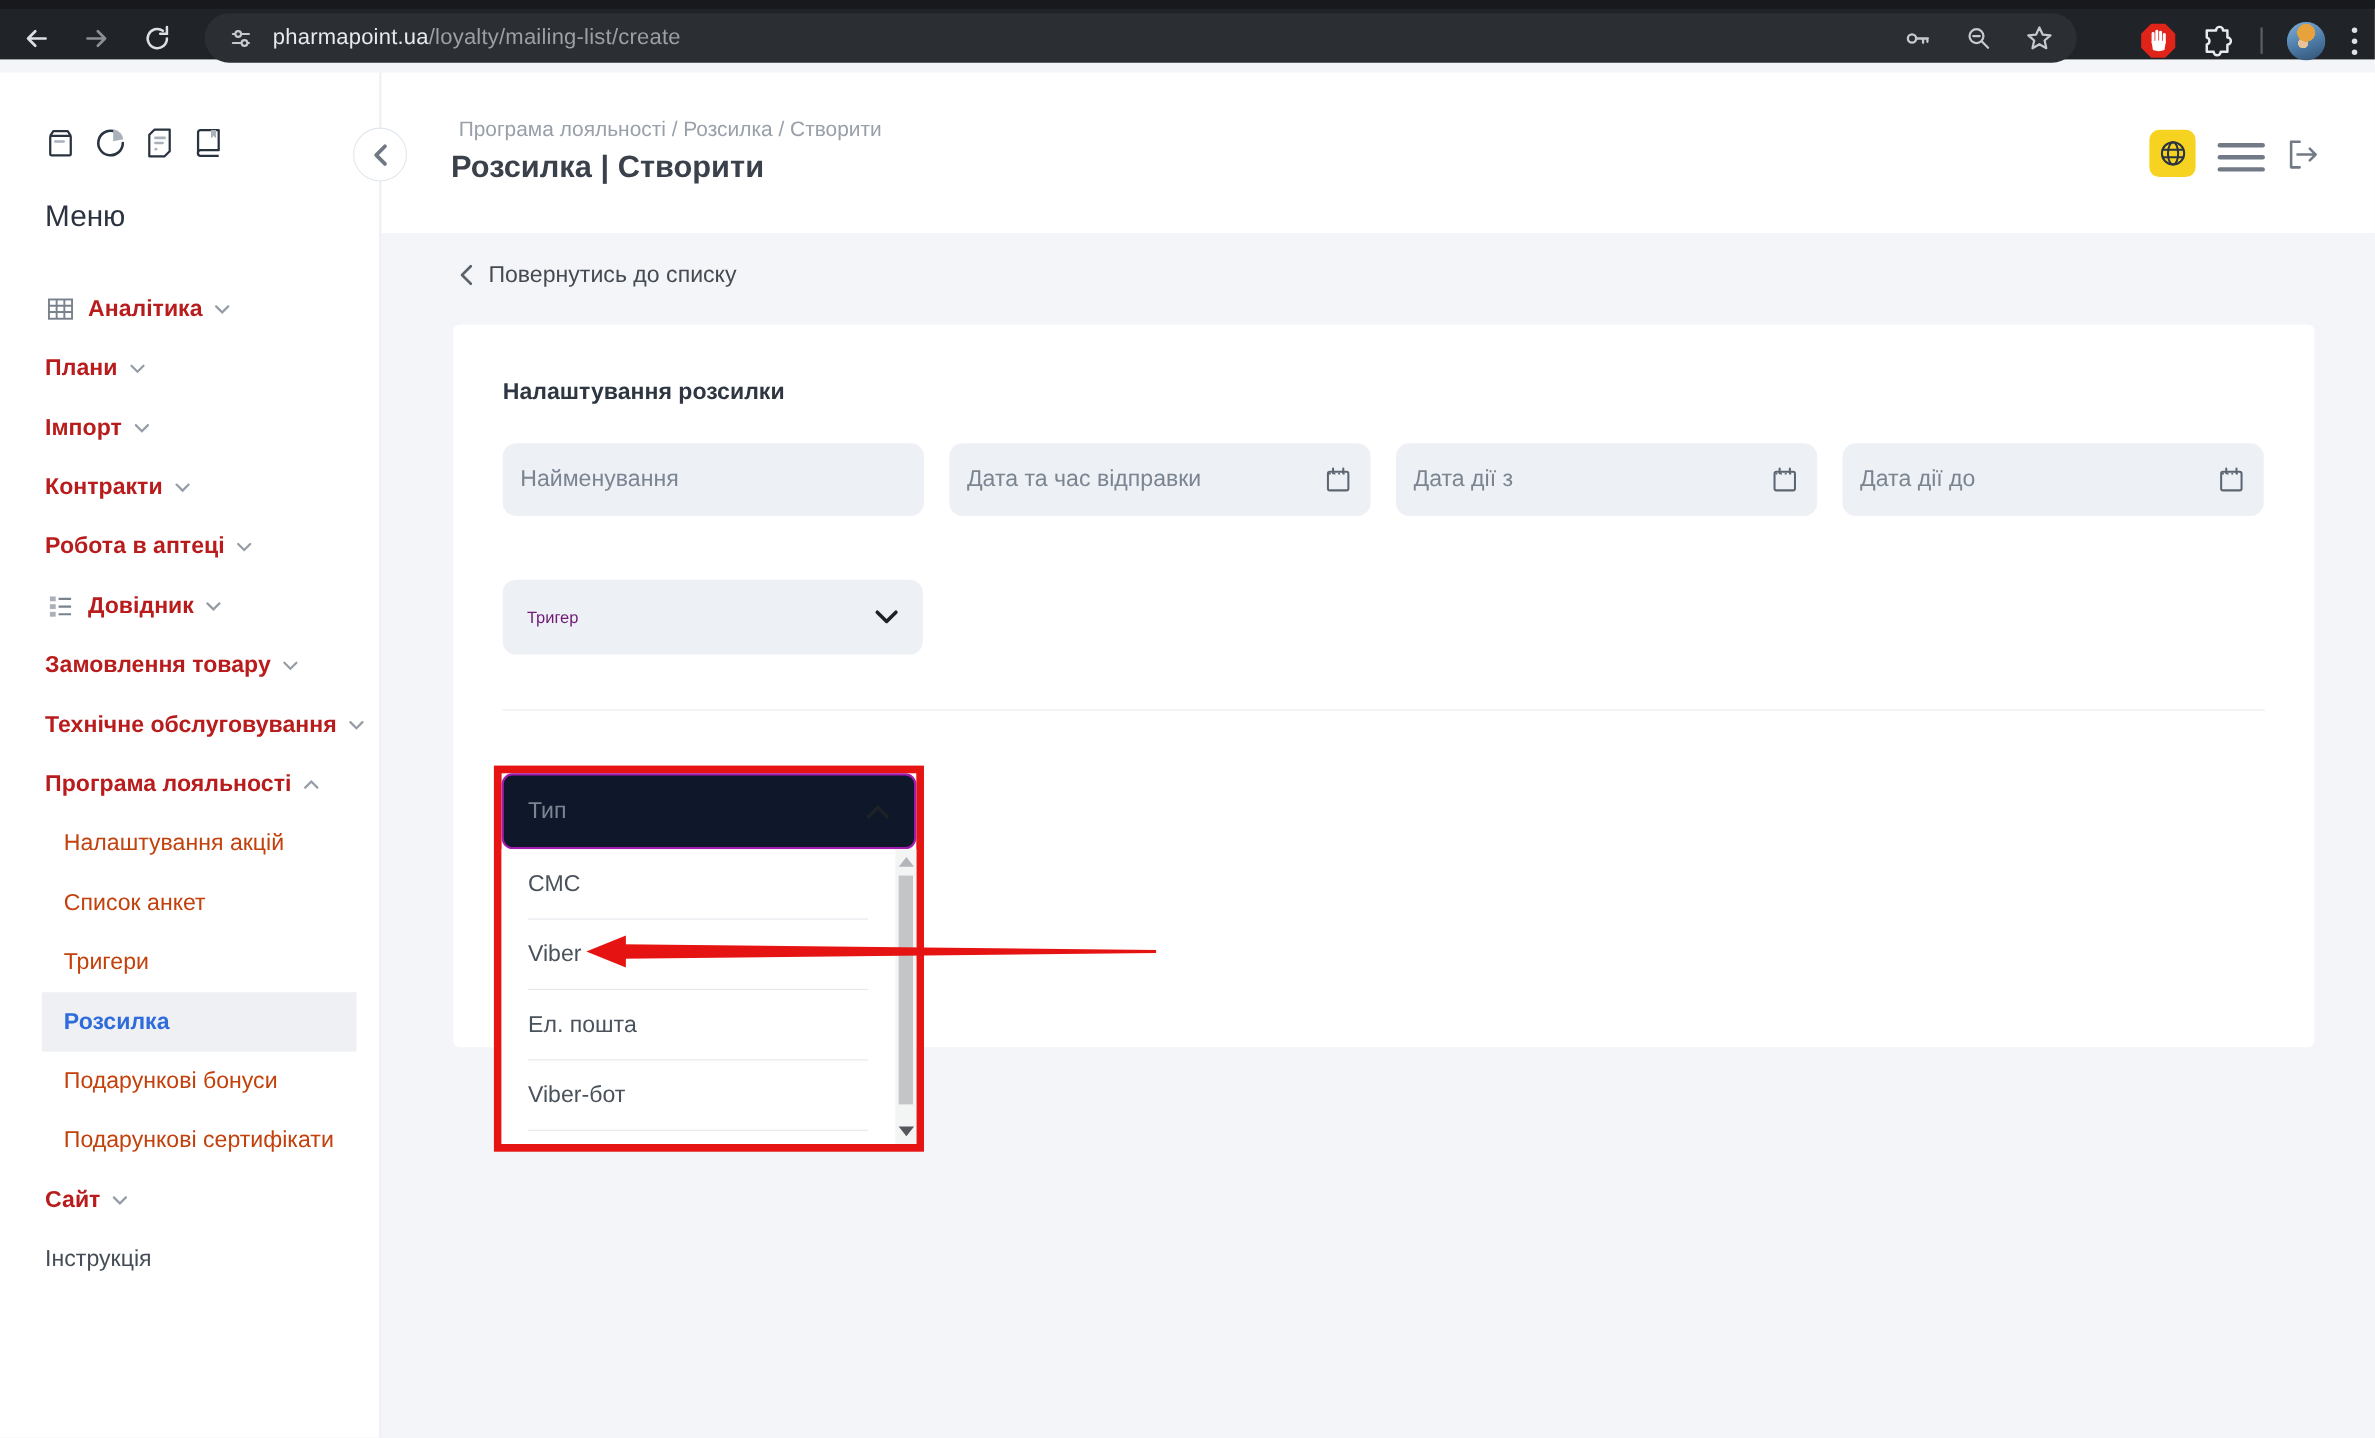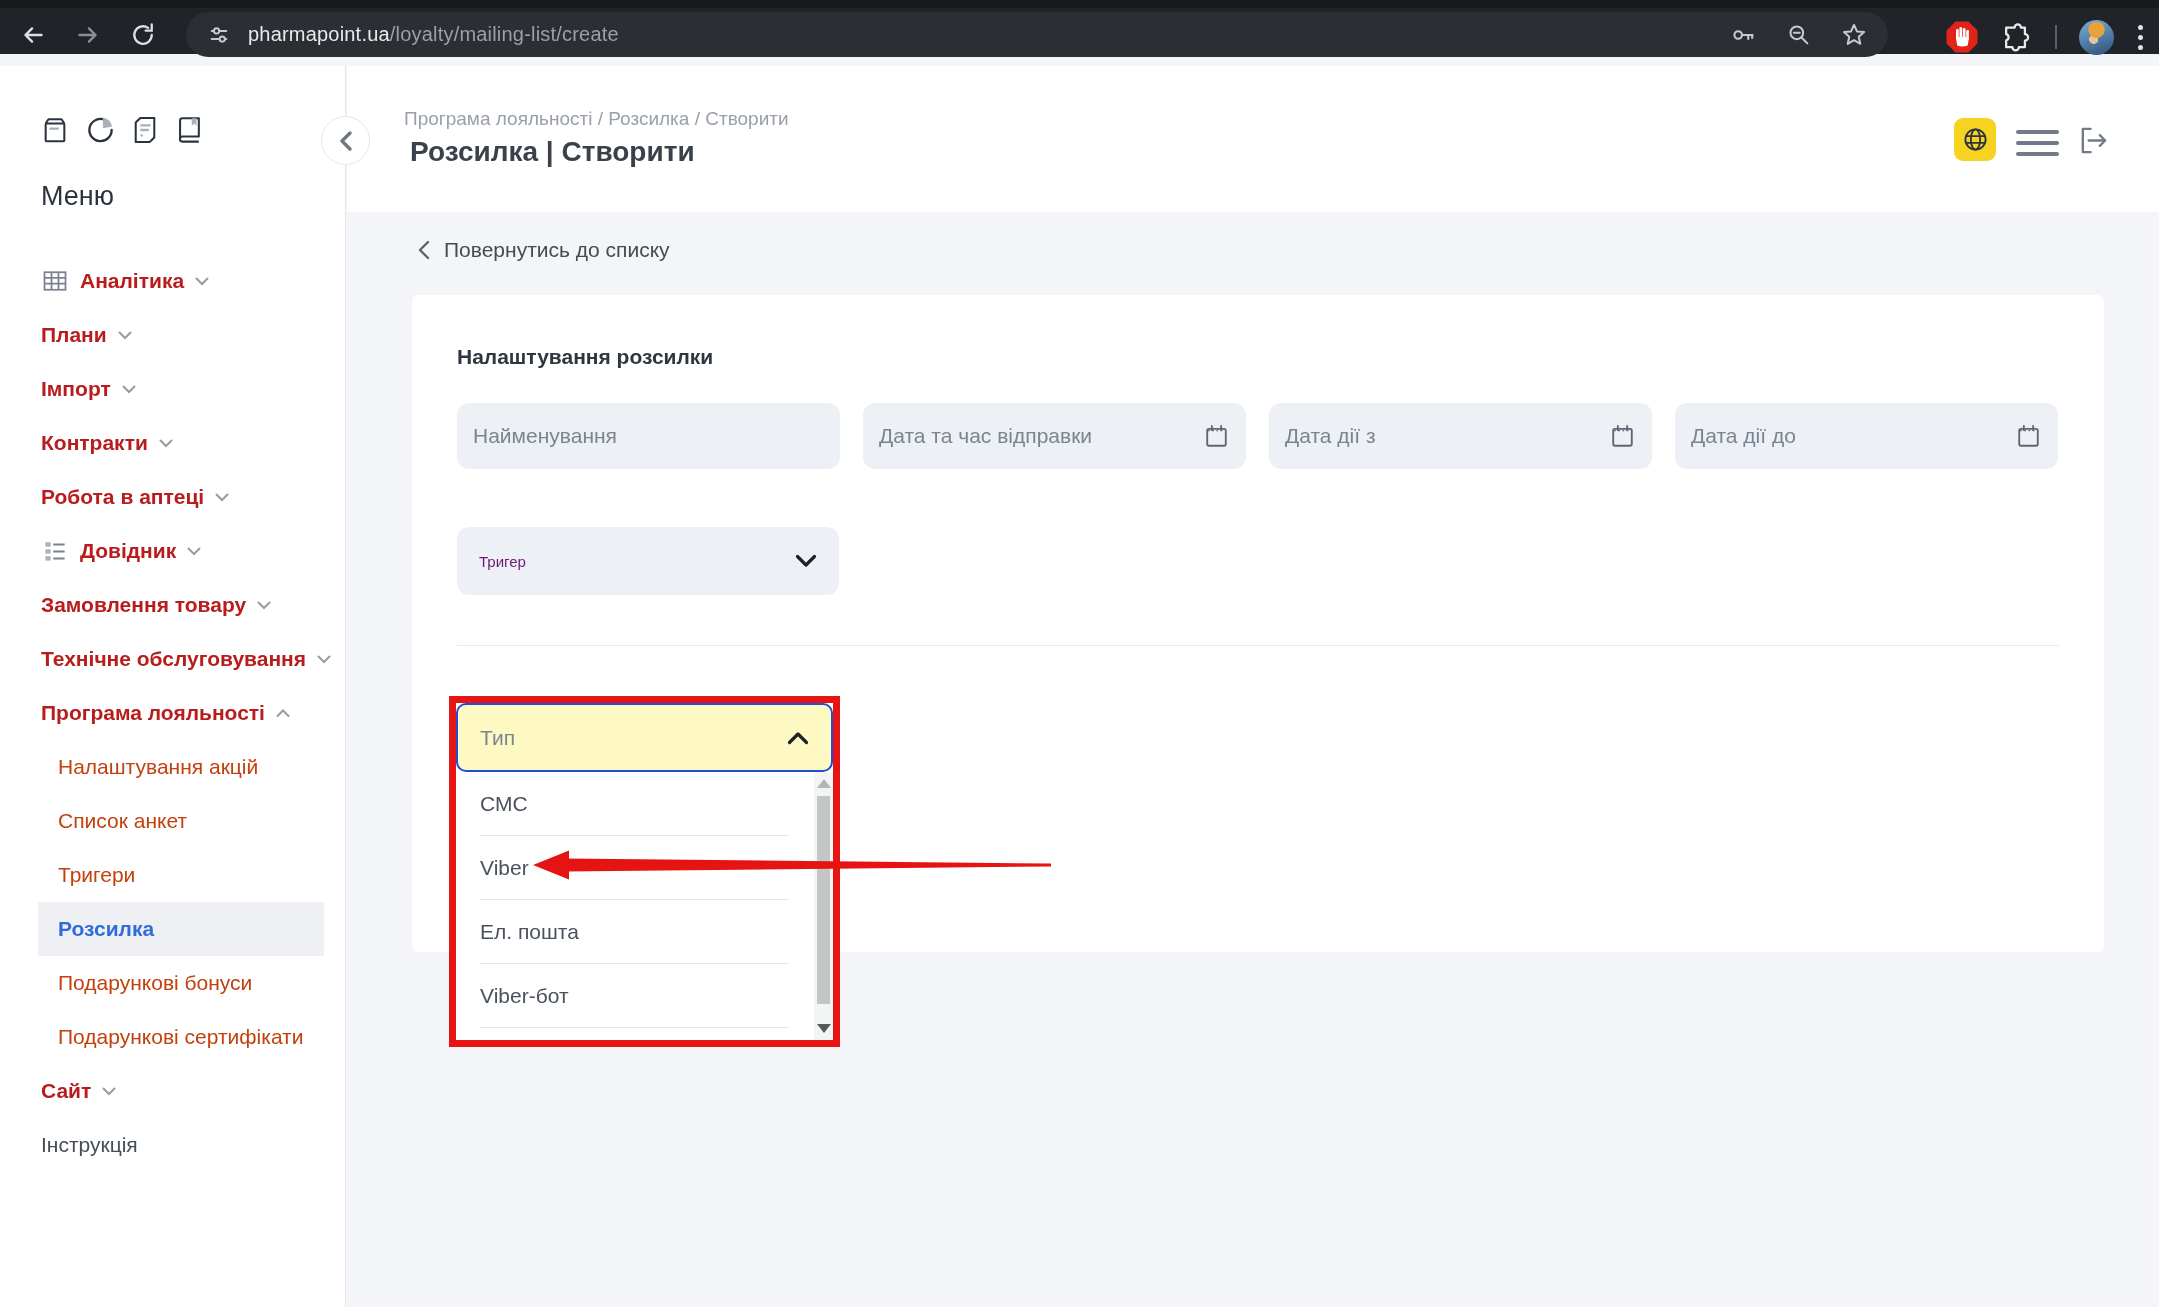--- a/index.html
+++ b/index.html
@@ -43,21 +43,21 @@
   .nav-list { margin-top:42px; }
   .nav-item { height:54px; display:flex; align-items:center; padding-left:41px; font-size:21px; font-weight:700; color:#b91c1c; cursor:pointer; white-space:nowrap; }
   .nav-item .nav-ic { width:28px; height:28px; margin-right:11px; color:#757e89; flex:0 0 auto; }
   .chev { margin-left:11px; color:#959ca5; flex:0 0 auto; }
   .sub-item { height:54px; display:flex; align-items:center; padding-left:58px; font-size:21px; font-weight:400; color:#c2410c; cursor:pointer; white-space:nowrap; }
   .sub-item.active { background:#eef0f4; color:#2f6bdb; font-weight:700; margin:0 21px 0 38px; padding-left:20px; }
   .collapse-btn { position:absolute; left:321px; top:116px; width:49px; height:49px; border-radius:50%; background:#fff; border:1px solid #e2e7ee; display:flex; align-items:center; justify-content:center; color:#6f7883; cursor:pointer; z-index:20; }
 
   
   .app-header { position:absolute; left:347px; top:66px; right:0; height:146px; background:#ffffff; }
-  .breadcrumb { position:absolute; left:57px; top:42px; font-size:19px; color:#99a0a9; cursor:pointer; }
+  .breadcrumb { position:absolute; left:70px; top:42px; font-size:19px; color:#99a0a9; cursor:pointer; }
   .page-title { position:absolute; left:63px; top:70px; font-size:28px; font-weight:700; color:#3a414b; }
   .globe-btn { position:absolute; right:163px; top:52px; width:42px; height:43px; border-radius:9px; background:#f6d320; display:flex; align-items:center; justify-content:center; color:#2b3440; cursor:pointer; }
   .burger { position:absolute; right:100px; top:64px; width:43px; display:flex; flex-direction:column; gap:7px; cursor:pointer; }
   .burger i { height:4px; border-radius:2px; background:#717a86; }
   .logout-btn { position:absolute; right:49px; top:58px; color:#717a86; cursor:pointer; }
 
   
   .content { position:absolute; left:347px; top:212px; right:0; bottom:0; background:#f4f5f9; }
   .back-link { position:absolute; left:70px; top:26px; display:flex; align-items:center; gap:14px; font-size:21px; color:#454b52; cursor:pointer; }
   .back-link .bl-chev { color:#5b636c; }
@@ -67,21 +67,21 @@
   .field { width:383px; height:66px; background:#edf0f5; border-radius:12px; display:flex; align-items:center; padding:0 16px; cursor:text; }
   .field input { flex:1; min-width:0; border:none; outline:none; background:transparent; font-family:inherit; font-size:21px; color:#3c444e; padding:0; }
   .field input::placeholder { color:#7b8591; opacity:1; }
   .field .cal-ic { color:#5d6773; flex:0 0 auto; margin-left:12px; cursor:pointer; }
   .select { position:absolute; left:45px; top:232px; width:382px; height:68px; background:#edf0f5; border-radius:12px; display:flex; align-items:center; justify-content:space-between; padding:0 22px; font-size:15px; color:#701a75; cursor:pointer;gap:12px; }
   .select .sel-chev { color:#1e2226; }
   .card-divider { position:absolute; left:45px; top:350px; width:1602px; height:1px; background:#e8eaee; }
 
   
   .redbox { position:absolute; left:102px; top:484px; width:391px; height:351px; border:7px solid #e71414; z-index:30; }
-  .type-select { position:absolute; left:0; top:0; width:377px; height:69px; background:#fef9c3; border:2px solid #1d4ed8; border-radius:10px; display:flex; align-items:center; justify-content:space-between; padding:0 22px; font-size:21px; color:#7b8591; cursor:pointer; }
+  .type-select { position:absolute; left:0; top:0; width:377px; height:69px; background:#0f172a; border:2px solid #a21caf; border-radius:10px; display:flex; align-items:center; justify-content:space-between; padding:0 22px; font-size:21px; color:#7b8591; cursor:pointer; }
   .type-select .sel-chev { color:#1e2226; }
   .dropdown { position:absolute; left:0; top:69px; width:377px; height:268px; background:#ffffff; overflow:hidden; }
   .opt { position:relative; height:64px; display:flex; align-items:center; padding-left:24px; font-size:21px; color:#4a525c; cursor:pointer; }
   .opt::after { content:""; position:absolute; left:24px; right:44px; bottom:0; height:1px; background:#e4e7eb; }
   .opt:last-child::after { display:none; }
   .dd-scrollbar { position:absolute; right:0; top:0; width:19px; height:268px; background:#f3f4f4; }
   .dd-up { position:absolute; left:3px; top:7px; width:0; height:0; border-left:7px solid transparent; border-right:7px solid transparent; border-bottom:9px solid #b2b5b9; cursor:pointer; }
   .dd-thumb { position:absolute; left:3px; top:24px; width:13px; height:208px; background:#c3c5c7; cursor:grab; }
   .dd-down { position:absolute; left:3px; bottom:7px; width:0; height:0; border-left:7px solid transparent; border-right:7px solid transparent; border-top:9px solid #54585c; cursor:pointer; }
 

